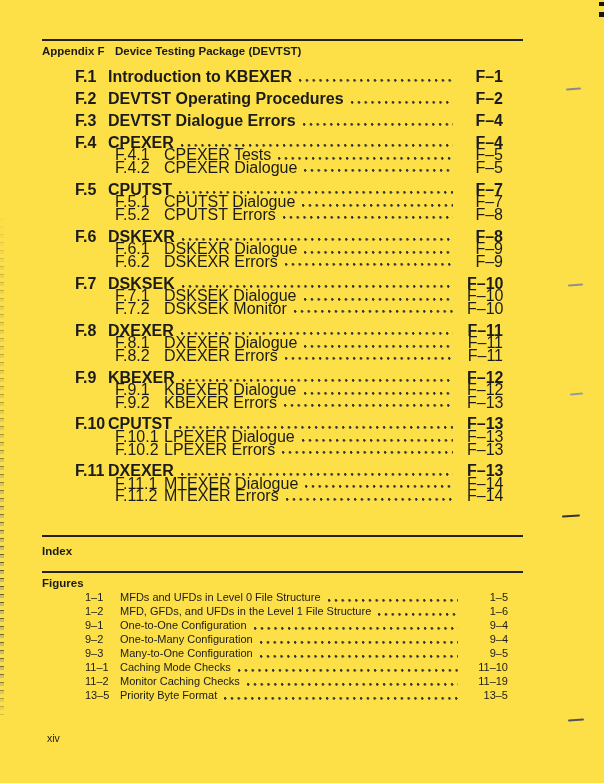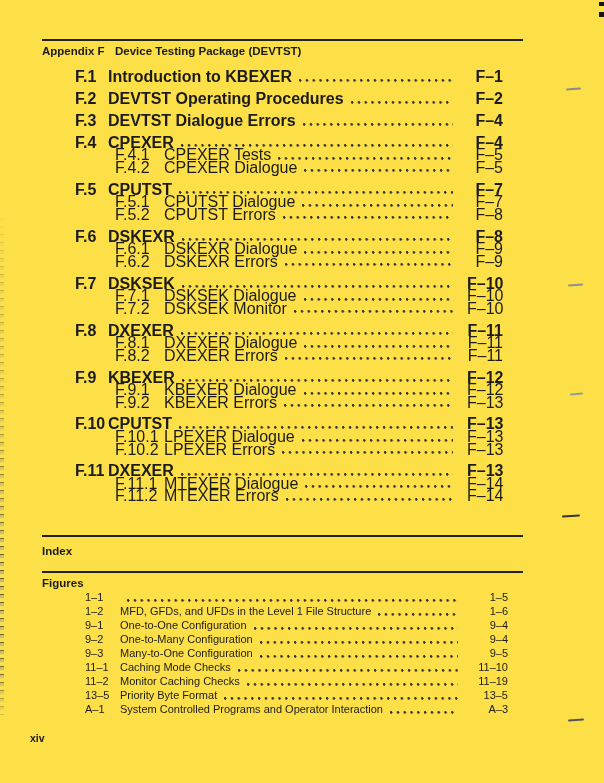--- a/index.html
+++ b/index.html
@@ -38,21 +38,21 @@
   .section-heading { position: absolute; left: 42px; font-size: 11.5px; font-weight: bold; }
   .index-heading { top: 545px; }
   .figures-heading { top: 577px; text-align: center; }
 
   .figlist { position: absolute; left: 85px; top: 590px; width: 423px; }
   .fig-row { display: flex; align-items: baseline; height: 14px; font-size: 11px; line-height: 14px; white-space: nowrap; }
   .fig-row .num { width: 35px; flex: none; }
   .fig-row .leader { margin: 0 12px 2px 7px; }
   .fig-row .pg { width: 38px; }
 
-  .page-number { position: absolute; left: 30px; top: 732px; font-size: 10.5px; font-weight: bold; }
+  .page-number { position: absolute; left: 47px; top: 732px; font-size: 10.5px; }
 
   
   .edge-strip {
     position: absolute; left: 0; top: 210px; width: 4px; height: 505px;
     background: repeating-linear-gradient(to bottom,
       rgba(45,45,45,.75) 0 1.5px,
       rgba(125,125,125,.38) 1.5px 4px,
       rgba(215,215,215,.15) 4px 8px);
     -webkit-mask-image: linear-gradient(to bottom, transparent 0, rgba(0,0,0,.3) 12%, rgba(0,0,0,.5) 40%, #000 72%, rgba(0,0,0,.85) 92%, rgba(0,0,0,.25) 100%);
     mask-image: linear-gradient(to bottom, transparent 0, rgba(0,0,0,.3) 12%, rgba(0,0,0,.5) 40%, #000 72%, rgba(0,0,0,.85) 92%, rgba(0,0,0,.25) 100%);
@@ -252,20 +252,21 @@
     </div>
 
   <div class="rule rule-index"></div>
   <div class="section-heading index-heading">Index</div>
 
   <div class="rule rule-figures"></div>
   <div class="section-heading figures-heading">Figures</div>
   <div class="figlist" id="fig-list">
       <div class="fig-row">
         <span class="num">1–1</span>
+        <span class="title">MFDs and UFDs in Level 0 File Structure</span>
         <span class="leader"></span>
         <span class="pg">1–5</span>
       </div>
       <div class="fig-row">
         <span class="num">1–2</span>
         <span class="title">MFD, GFDs, and UFDs in the Level 1 File Structure</span>
         <span class="leader"></span>
         <span class="pg">1–6</span>
       </div>
       <div class="fig-row">
@@ -297,22 +298,16 @@
         <span class="title">Monitor Caching Checks</span>
         <span class="leader"></span>
         <span class="pg">11–19</span>
       </div>
       <div class="fig-row">
         <span class="num">13–5</span>
         <span class="title">Priority Byte Format</span>
         <span class="leader"></span>
         <span class="pg">13–5</span>
       </div>
-      <div class="fig-row">
-        <span class="num">A–1</span>
-        <span class="title">System Controlled Programs and Operator Interaction</span>
-        <span class="leader"></span>
-        <span class="pg">A–3</span>
-      </div>
     </div>
 
   <div class="page-number">xiv</div>
 </div>
 
 </body></html>

